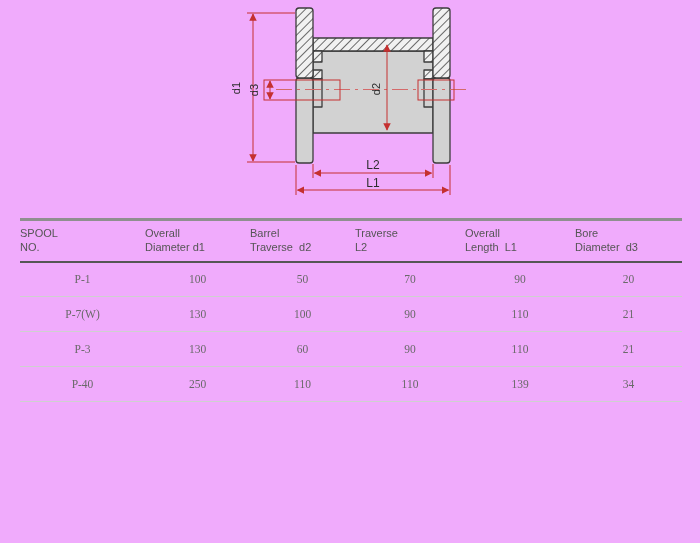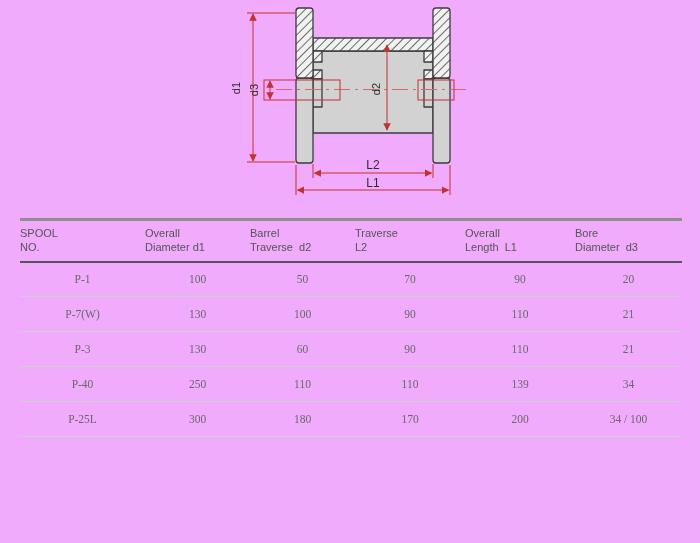--- a/index.html
+++ b/index.html
@@ -130,24 +130,16 @@
           <td>21</td>
         </tr>
         <tr>
           <td>P-40</td>
           <td>250</td>
           <td>110</td>
           <td>110</td>
           <td>139</td>
           <td>34</td>
         </tr>
-        <tr>
-          <td>P-25L</td>
-          <td>300</td>
-          <td>180</td>
-          <td>170</td>
-          <td>200</td>
-          <td>34 / 100</td>
-        </tr>
       </tbody>
   </table>
 
 </div>
 
 </body></html>

